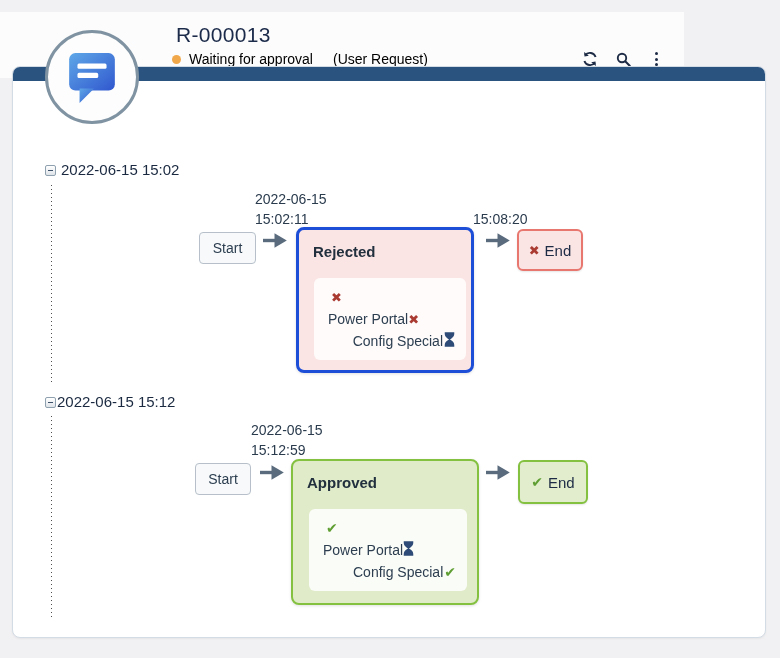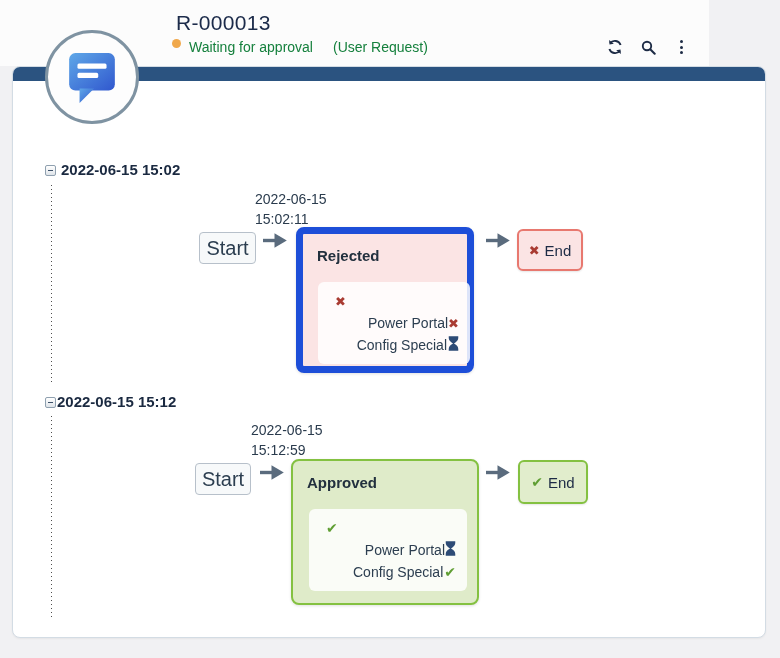--- a/index.html
+++ b/index.html
@@ -1,24 +1,24 @@
 <!DOCTYPE html>
 <html><head>
 <meta charset="utf-8">
 <style>
   html,body { margin:0; padding:0; }
   body { font-family:"Liberation Sans", sans-serif; }
   .screen { position:relative; width:780px; height:658px; background:#f1f1f3; overflow:hidden; }
 
   
-  .page-header { position:absolute; left:0; top:0; width:684px; height:66px; background:#fcfcfc;padding-left:25px; }
+  .page-header { position:absolute; left:0; top:12px; width:684px; height:66px; background:#fcfcfc; }
   .obj-title { position:absolute; left:176px; top:11px; font-size:21px; font-weight:500;
                color:#1c2b4a; letter-spacing:.3px; }
-  .status-row { position:absolute; left:172px; top:39px; display:flex; 
-                gap:8px; font-size:14px; color:#15803d; }
+  .status-row { position:absolute; left:172px; top:39px; display:flex; align-items:center;
+                gap:8px; font-size:14px; color:#000000; }
   .status-dot { width:9px; height:9px; border-radius:50%; background:#f0a84b; flex:0 0 auto; }
   .status-class { margin-left:12px; }
   .toolbar { position:absolute; top:39px; right:20px; display:flex; align-items:center; gap:17px; }
   .tool-btn { width:16px; height:16px; display:flex; align-items:center; justify-content:center; cursor:pointer; }
   .kebab { display:flex; flex-direction:column; gap:2.5px; align-items:center; }
   .kebab i { width:3px; height:3px; border-radius:50%; background:#1d2b45; display:block; }
 
   
   .card { position:absolute; left:12px; top:66px; width:754px; height:572px; background:#ffffff;
           border:1px solid #d3dce4; border-radius:8px; box-sizing:border-box;
@@ -29,44 +29,44 @@
             font-size:14px; color:#3d4f63; }
   .tab { cursor:pointer; white-space:nowrap; }
   .tab-overflow { position:absolute; right:18px; top:7px; }
 
   
   .badge-circle { position:absolute; left:45px; top:30px; width:94px; height:94px; border-radius:50%;
                   background:#fdfdfd; border:3px solid #7f93a2; box-sizing:border-box; z-index:6;
                   display:flex; align-items:center; justify-content:center; }
 
   
-  .sect-header { position:absolute; font-size:15px; font-weight:bold; color:#1a2940; }
+  .sect-header { position:absolute; font-size:15px; font-weight:normal; color:#1a2940; }
   .collapse-box { position:absolute; width:11px; height:11px; box-sizing:border-box;
                   background:linear-gradient(#ffffff,#dfe4e9); border:1px solid #8fa0af;
                   border-radius:2px; cursor:pointer; }
   .collapse-box .minus { position:absolute; left:2px; right:2px; top:4px; height:1px; background:#3c5068; }
   .dotline { position:absolute; width:1px;
              background-image:repeating-linear-gradient(to bottom,#4e4e4e 0 1px, transparent 1px 4px); }
   .ts-block { position:absolute; font-size:14px; color:#2a3b4d; line-height:20px; }
   .ts-line { min-height:20px; white-space:nowrap; }
   .start-box { position:absolute; box-sizing:border-box; background:#f7f9fa; border:1px solid #b7c0ca;
                border-radius:4px; display:flex; align-items:center; justify-content:center;
-               font-size:20px; color:#2c3e50; }
+               font-size:14px; color:#2c3e50; }
   .flow-arrow { position:absolute; }
   .state-box { position:absolute; box-sizing:border-box; border-radius:8px;
                box-shadow:0 1px 3px rgba(0,0,0,.12); }
-  .state-box.rejected { background:#fbe4e4; border:7px solid #1d4ed8; }
+  .state-box.rejected { background:#fbe4e4; border:3px solid #1d4ed8; }
   .state-box.approved { background:#dfebc9; border:2px solid #84c141; }
   .state-title { position:absolute; left:14px; top:13px; font-size:15px; font-weight:bold; color:#22303e; }
   .approver-table { position:absolute; top:48px; height:82px; box-sizing:border-box;
                     background:rgba(255,255,255,.85); border-radius:6px; padding:8px 11px 0 14px;
                     font-size:14px; color:#2c3e50; }
   .a-row { height:22px; display:flex; align-items:center; }
   .a-row.summary { padding-left:3px; }
-  .a-row.spread { justify-content:flex-end; }
+  .a-row.spread { justify-content:flex-start; }
   .a-row.tight { justify-content:flex-end; gap:1px; }
   .end-box { position:absolute; box-sizing:border-box; border-radius:6px; display:flex;
              align-items:center; justify-content:center; gap:5px; font-size:15px; color:#1d2b45;
              box-shadow:0 1px 2px rgba(0,0,0,.1); }
   .end-box.rejected { background:#fbe4e4; border:2px solid #e8786f; }
   .end-box.approved { background:#e1edcc; border:2px solid #84c141; }
   .glyph { font-family:"DejaVu Sans", sans-serif; line-height:1; }
   .cross { color:#a93b32; font-size:13px; font-weight:bold; }
   .check { color:#5f9e33; font-size:14px; font-weight:bold; }
   .name { white-space:nowrap; }
@@ -114,20 +114,24 @@
 
     <span class="collapse-box" style="left:32px; top:98px;">
         <span class="minus"></span>
       </span>
     <div class="sect-header" style="left:48px; top:94px;">2022-06-15 15:02</div>
     <div class="dotline" style="left:38px; top:118px; height:200px;"></div>
 
     <div class="ts-block" style="left:242px; top:122px;">
       <div class="ts-line">2022-06-15</div>
       <div class="ts-line">15:02:11</div>
+    </div>
+    <div class="ts-block" style="left:460px; top:122px;">
+      <div class="ts-line"></div>
+      <div class="ts-line">15:08:20</div>
     </div>
 
     <div class="start-box" style="left:186px; top:165px; width:57px; height:32px;">Start</div>
 
     <span class="flow-arrow" style="left:249px; top:165px;">
       <svg width="26" height="17" viewBox="0 0 26 17">
           <path d="M1 8.5h13" stroke="#5a6b7d" stroke-width="3.4"></path>
           <path d="M12.5 1.2L24.8 8.5 12.5 15.8z" fill="#5a6b7d"></path>
         </svg>
     </span>

